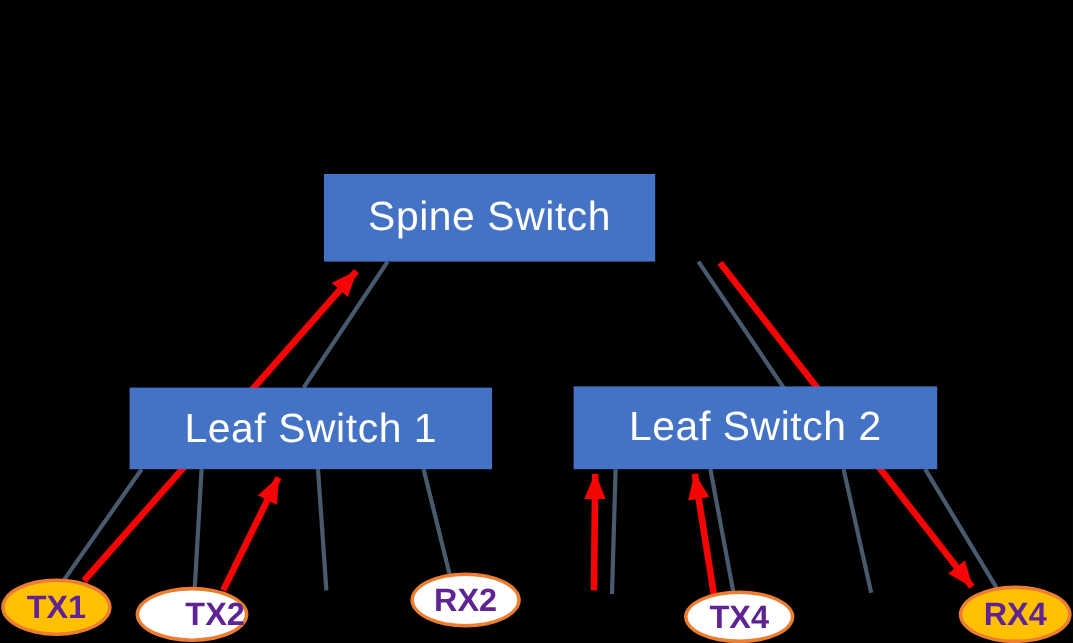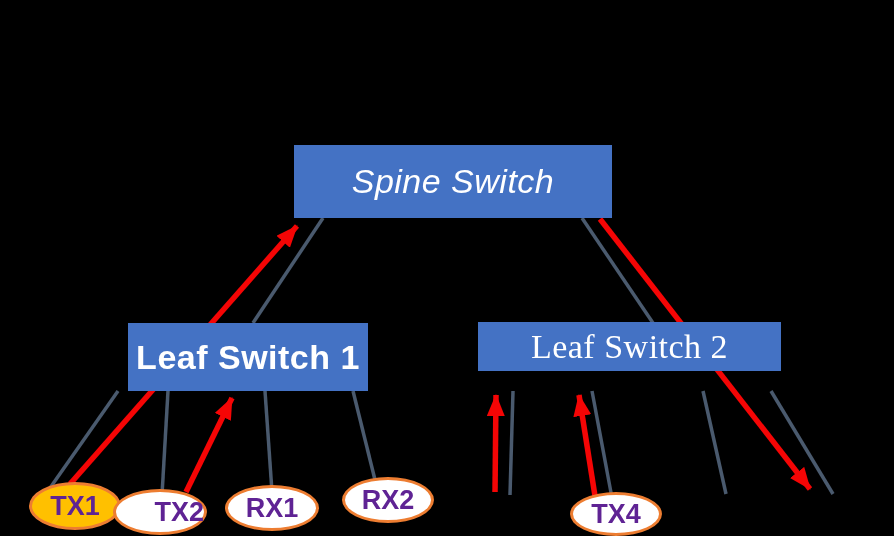--- a/index.html
+++ b/index.html
@@ -26,36 +26,36 @@
   .red-arrow{stroke:var(--arrow-red);stroke-width:5.5;fill:none;}
   #arrowhead path{fill:var(--arrow-red);}
   .switch-box{
     position:absolute;
     background:var(--box-blue);
     color:var(--text-white);
     display:flex;align-items:center;justify-content:center;
     font-size:34px;
     letter-spacing:0.5px;
   }
-  .spine{left:294px;top:145px;width:318px;height:73px;font-style:italic;}
-  .leaf1{left:128px;top:323px;width:240px;height:68px;font-weight:bold;}
-  .leaf2{left:478px;top:322px;width:303px;height:49px;font-family:Liberation Serif, serif;}
+  .spine{left:270px;top:145px;width:276px;height:73px;}
+  .leaf1{left:108px;top:323px;width:302px;height:68px;}
+  .leaf2{left:478px;top:322px;width:303px;height:69px;}
   .endpoint{
     position:absolute;
     border:3.5px solid var(--node-border-orange);
     border-radius:50%;
     box-sizing:border-box;
     display:flex;align-items:center;justify-content:center;
     color:var(--text-purple);
     font-size:27px;
     font-weight:bold;
     background:var(--node-fill-white);
   }
   .endpoint.gold{background:var(--node-fill-gold);}
-  .ep-tx1{left:1px;top:482px;width:92px;height:48px;margin-left:28px;}
+  .ep-tx1{left:1px;top:482px;width:92px;height:48px;}
   .ep-tx2{left:113px;top:489px;width:94px;height:46px;justify-content:flex-end;}
   .ep-rx1{left:225px;top:485px;width:94px;height:46px;}
   .ep-rx2{left:342px;top:477px;width:92px;height:46px;}
   .ep-tx3{left:458px;top:489px;width:92px;height:44px;}
   .ep-tx4{left:570px;top:492px;width:92px;height:44px;align-items:center;}
   .ep-rx3{left:682px;top:488px;width:96px;height:44px;}
   .ep-rx4{left:799px;top:488px;width:94px;height:48px;}
 </style>
 </head>
 <body>
@@ -96,23 +96,23 @@
   <div class="switch-box leaf2">
     <span>Leaf Switch 2</span>
   </div>
 
   <div class="endpoint gold ep-tx1">
     <span>TX1</span>
   </div>
   <div class="endpoint ep-tx2">
     <span>TX2</span>
   </div>
-  <div class="endpoint ep-rx1">
-    <span>RX1</span>
-  </div>
   <div class="endpoint ep-rx2">
     <span>RX2</span>
   </div>
   <div class="endpoint ep-tx4">
     <span>TX4</span>
   </div>
+  <div class="endpoint gold ep-rx4">
+    <span>RX4</span>
+  </div>
 
 </div>
 
 </body></html>

